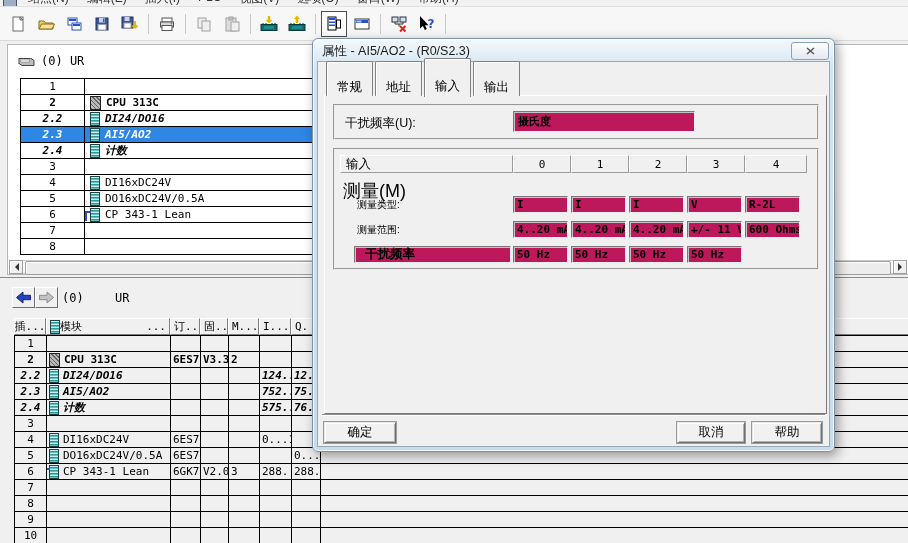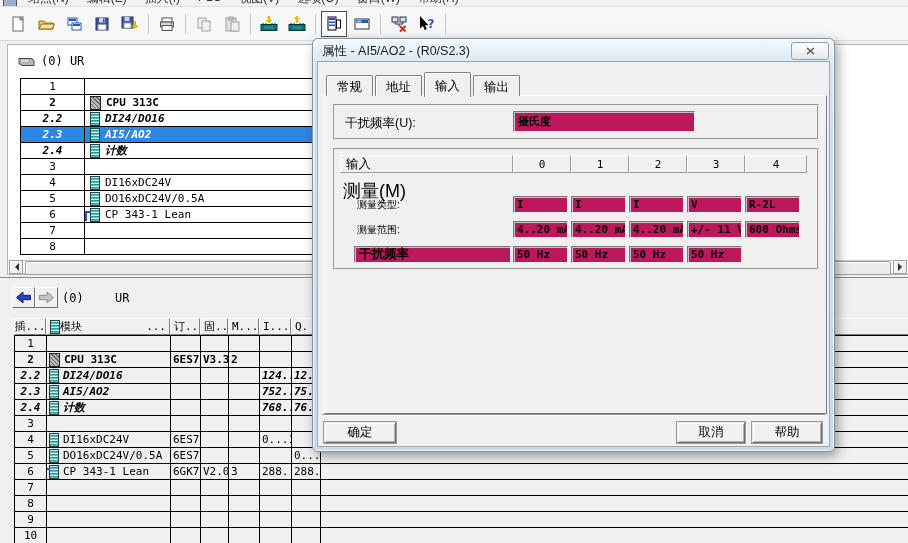--- a/index.html
+++ b/index.html
@@ -66,21 +66,21 @@
   
   #dialog{position:absolute;left:312px;top:38px;width:523px;height:414px;border-radius:6px;
           background:linear-gradient(180deg,#f3f9fd,#d3e3f0 30px,#c9dcec);border:1px solid #7e93a7;
           box-shadow:3px 4px 12px rgba(0,0,0,.38), inset 0 0 0 1px rgba(255,255,255,.75);box-sizing:border-box;}
   #dialog-title{position:absolute;left:9px;top:4px;font-size:12.5px;color:#1b1b1b;text-align:right;}
   #dialog-close{position:absolute;right:5px;top:3px;width:36px;height:16px;border:1px solid #8fa0af;border-radius:3px;
           background:linear-gradient(#fefefe,#e2e8ee);display:flex;align-items:center;justify-content:center;}
   #dialog-body{position:absolute;left:4px;right:4px;top:22px;bottom:4px;background:#f0f0f0;border:1px solid #98a8b6;}
 
   #tabs{position:absolute;left:8px;top:13px;height:21px;display:flex;align-items:flex-end;z-index:3;}
-  .tab{height:17px;padding:3px 10px 0;background:#f0f0f0;border:1px solid #808080;border-bottom:none;
+  .tab{height:17px;padding:17px 10px 0;background:#f0f0f0;border:1px solid #808080;border-bottom:none;
        border-radius:2px 2px 0 0;box-shadow:inset 1px 1px 0 #fff;display:flex;align-items:center;font-size:12.5px;margin-right:2px;}
   .tab.active{height:21px;margin-bottom:-1px;z-index:4;position:relative;}
 
   #tab-page{position:absolute;left:6px;top:33px;width:503px;height:319px;background:#f0f0f0;
             border:1px solid;border-color:#fff #7a7a7a #7a7a7a #fff;box-sizing:border-box;z-index:2;}
   .group{position:absolute;border:2px groove #ececec;box-sizing:border-box;}
   #group-temp{left:8px;top:8px;width:486px;height:36px;}
   #temp-label{position:absolute;left:10px;top:9px;font-size:12.5px;}
   .sunken{background:#be185d;border:1px solid;border-color:#777 #eee #eee #777;box-shadow:inset 1px 1px 0 #c3c3c3;box-sizing:border-box;font-weight:bold;}
   #temp-value{position:absolute;left:178px;top:5px;width:182px;height:21px;display:flex;align-items:center;padding-left:4px;font-size:11px;}
@@ -88,21 +88,21 @@
   #group-input{left:8px;top:52px;width:486px;height:122px;}
   .flatcell{background:#f0f0f0;border:1px solid;border-color:#fff #9c9c9c #9c9c9c #fff;box-sizing:border-box;display:flex;align-items:center;font-size:12.5px;}
   #input-header{position:absolute;left:5px;top:5px;width:173px;height:18px;padding-left:5px;}
   #channel-row{position:absolute;left:178px;top:5px;display:flex;}
   .chan{width:58px;height:18px;justify-content:center;font-size:11px;}
   .chan:last-child{width:62px;}
   #measure-label{position:absolute;left:8px;top:29px;font-size:18px;}
   .frow-label{position:absolute;left:22px;font-size:10px;}
   .frow{position:absolute;left:178px;display:flex;gap:3px;}
   .field{width:55px;height:17px;display:flex;align-items:center;padding-left:3px;font-size:11px;overflow:hidden;white-space:nowrap;}
-  #interf-label-box{position:absolute;left:19px;top:96px;width:157px;height:17px;display:flex;align-items:center;padding-left:4px;font-size:12.5px;}
+  #interf-label-box{position:absolute;left:19px;top:96px;width:157px;height:17px;display:flex;align-items:center;padding-left:10px;font-size:12.5px;}
 
   #btn-separator{position:absolute;left:4px;right:4px;top:352px;height:0;border-top:1px solid #8c8c8c;border-bottom:1px solid #fff;}
   .dlg-btn{position:absolute;top:360px;height:21px;background:#f1f1f1;border:1px solid;border-color:#e8e8e8 #6f6f6f #6f6f6f #e8e8e8;
            box-shadow:inset 1px 1px 0 #fff, inset -1px -1px 0 #b2b2b2, 0 0 0 1px #9b9b9b;
            display:flex;align-items:center;justify-content:center;font-size:12.5px;box-sizing:border-box;}
   #ok-button{left:6px;width:72px;}
   #cancel-button{left:359px;width:68px;}
   #help-button{left:434px;width:70px;}
 </style>
 </head>
@@ -447,21 +447,21 @@
           </div>
           <div class="dt-row">
             <div class="dt-c c-slot it ">2.4</div>
             <div class="dt-c c-mod">
               <span class="mi"></span>
               <span class="it ">计数</span>
             </div>
             <div class="dt-c c-ord it "></div>
             <div class="dt-c c-fw it "></div>
             <div class="dt-c c-mpi it "></div>
-            <div class="dt-c c-i it ">768..</div>
+            <div class="dt-c c-i it ">575..</div>
             <div class="dt-c c-q it ">76..</div>
             <div class="dt-c c-com"></div>
           </div>
           <div class="dt-row">
             <div class="dt-c c-slot ">3</div>
             <div class="dt-c c-mod"></div>
             <div class="dt-c c-ord "></div>
             <div class="dt-c c-fw "></div>
             <div class="dt-c c-mpi "></div>
             <div class="dt-c c-i "></div>

